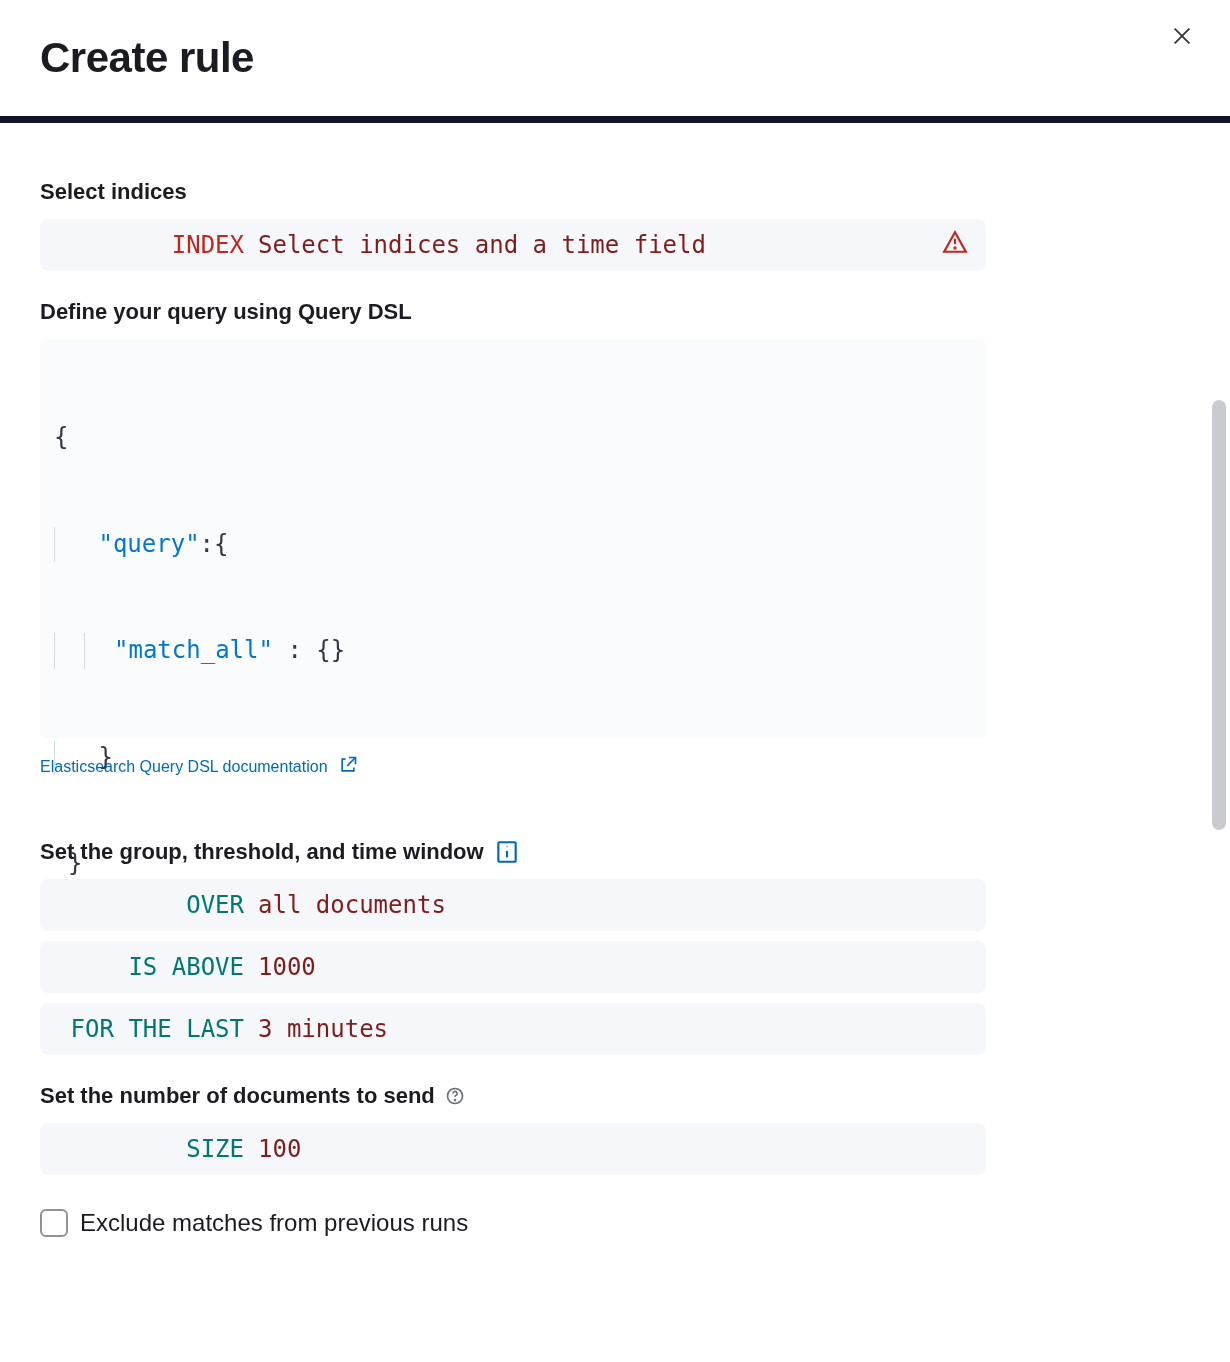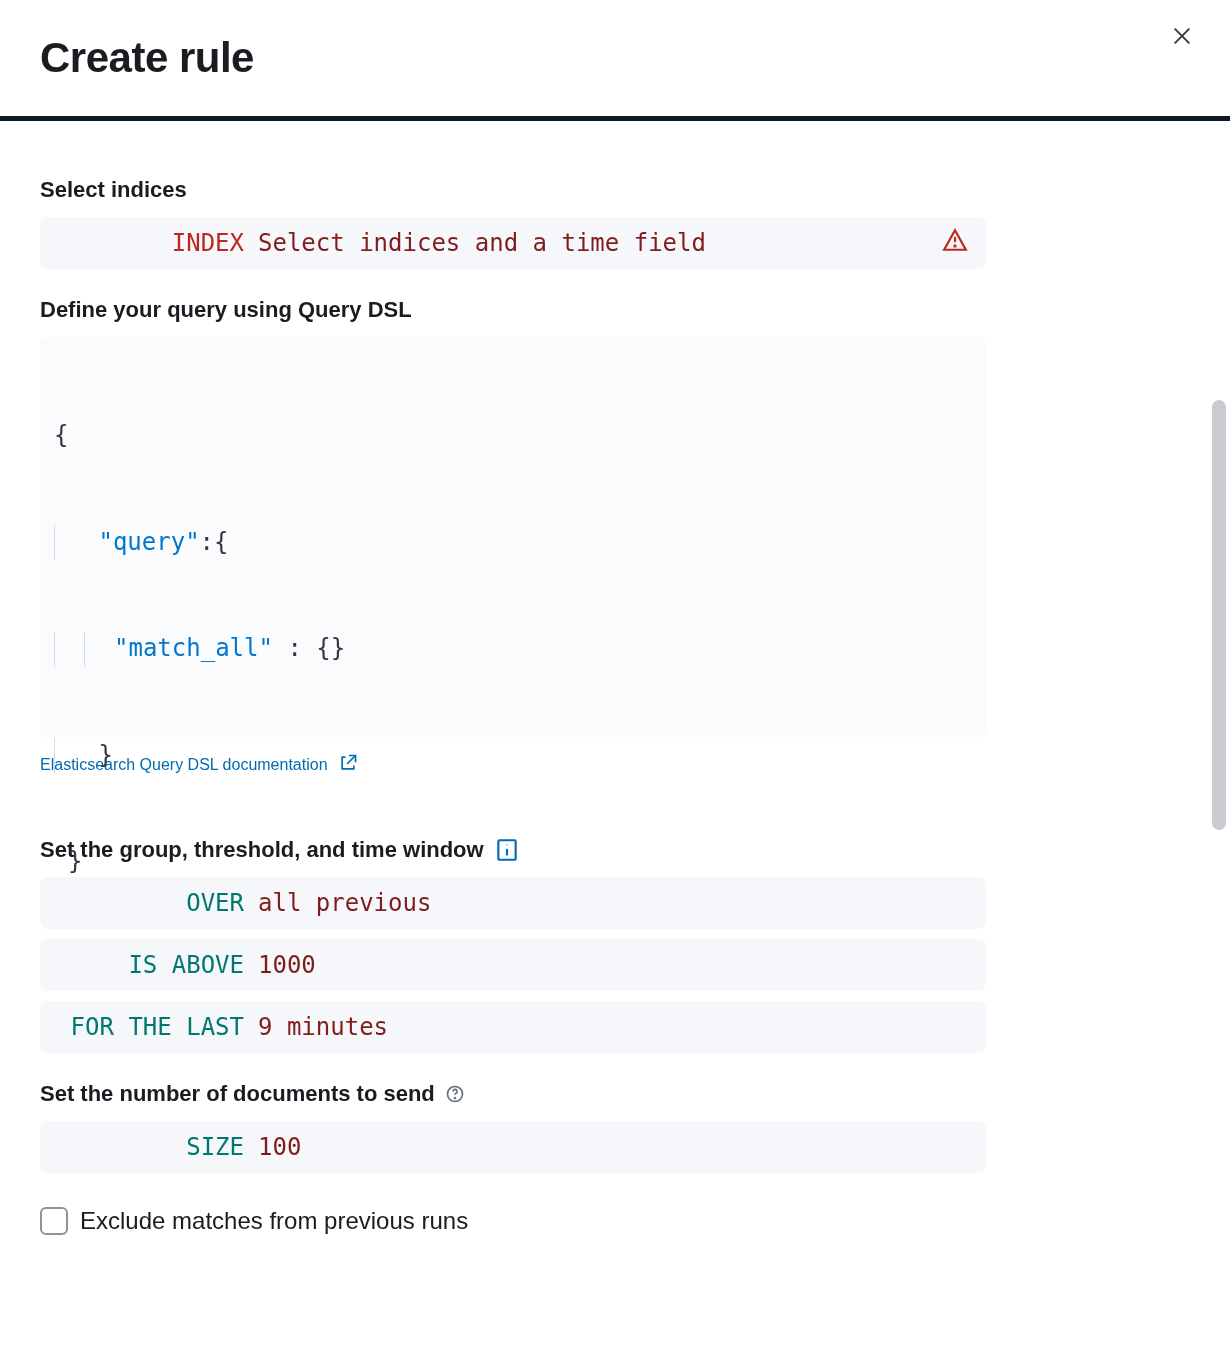--- a/index.html
+++ b/index.html
@@ -6,21 +6,21 @@
   html, body {
     width: 1230px;
     height: 1362px;
     font-family: -apple-system, BlinkMacSystemFont, "Segoe UI", Helvetica, Arial, sans-serif;
     color: #1a1c21;
     background: #fff;
     position: relative;
   }
   .header {
     padding: 34px 28px 34px 40px;
-    border-bottom: 5px solid #0f172a;
+    border-bottom: 7px solid #0f172a;
     position: relative;
   }
   .header h1 {
     font-size: 42px;
     font-weight: 700;
     letter-spacing: -0.5px;
   }
   .close-btn {
     position: absolute;
     top: 20px;
@@ -231,29 +231,29 @@
       <span class="info-icon">
         <svg viewBox="0 0 24 24" fill="none" stroke="currentColor" stroke-width="2">
           <rect x="4" y="3" width="16" height="18" rx="1"></rect>
           <line x1="12" y1="7" x2="12" y2="7.5"></line>
           <line x1="12" y1="11" x2="12" y2="17"></line>
         </svg>
       </span>
     </div>
     <div class="expr-box">
       <span class="expr-keyword green">OVER</span>
-      <span class="expr-value">all previous</span>
+      <span class="expr-value">all documents</span>
     </div>
     <div class="expr-box">
       <span class="expr-keyword green">IS ABOVE</span>
       <span class="expr-value">1000</span>
     </div>
     <div class="expr-box">
       <span class="expr-keyword green">FOR THE LAST</span>
-      <span class="expr-value">9 minutes</span>
+      <span class="expr-value">3 minutes</span>
     </div>
   </div>
 
   <div class="section-group">
     <div class="section-label">
       <span>Set the number of documents to send</span>
       <span class="help-icon">
         <svg viewBox="0 0 24 24" fill="none" stroke="currentColor" stroke-width="2">
           <circle cx="12" cy="12" r="9"></circle>
           <path d="M9.5 9a2.5 2.5 0 1 1 3.5 2.3c-.8.4-1 1-1 1.7"></path>

